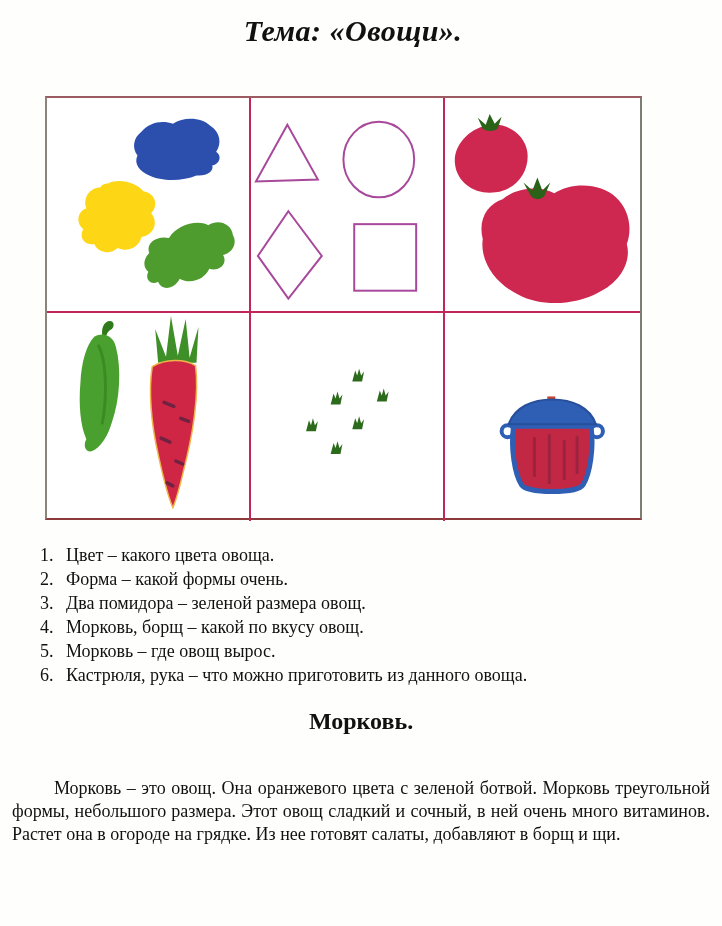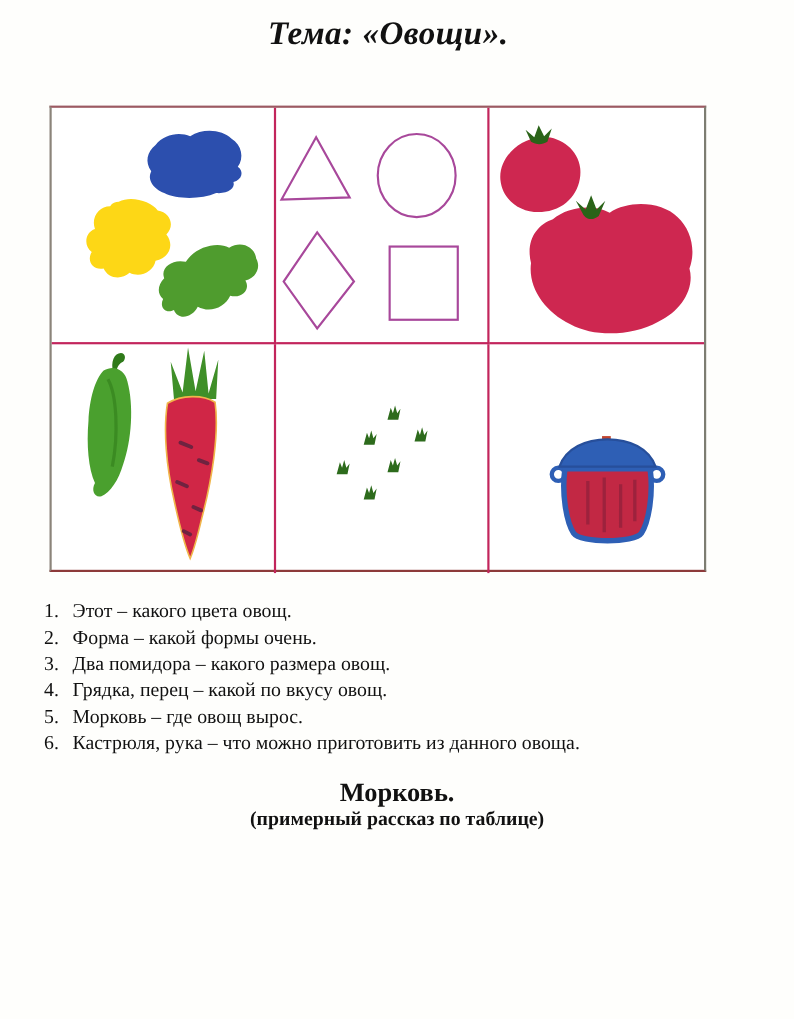--- a/index.html
+++ b/index.html
@@ -141,40 +141,40 @@
         <path stroke-width="2" d="M 64,112 C 70,95 88,87 108,87 C 128,87 146,95 152,112 Z" fill="#2e5fb5" stroke="#274f9b"></path>
         <path d="M 90,125 V 165 M 105,122 V 172 M 120,128 V 168 M 133,124 V 162" fill="none" stroke="#5a1630" stroke-width="3" opacity="0.35"></path>
       </svg>
     </div>
 
   </div>
 
   <div class="questions">
     <div class="q-item">
       <span class="q-num">1.</span>
-      <span class="q-text">Этот – какого цвета овощ.</span>
+      <span class="q-text">Цвет – какого цвета овоща.</span>
     </div>
     <div class="q-item">
       <span class="q-num">2.</span>
       <span class="q-text">Форма – какой формы очень.</span>
     </div>
     <div class="q-item">
       <span class="q-num">3.</span>
-      <span class="q-text">Два помидора – какого размера овощ.</span>
+      <span class="q-text">Два помидора – зеленой размера овощ.</span>
     </div>
     <div class="q-item">
       <span class="q-num">4.</span>
-      <span class="q-text">Грядка, перец – какой по вкусу овощ.</span>
+      <span class="q-text">Морковь, борщ – какой по вкусу овощ.</span>
     </div>
     <div class="q-item">
       <span class="q-num">5.</span>
       <span class="q-text">Морковь – где овощ вырос.</span>
     </div>
     <div class="q-item">
       <span class="q-num">6.</span>
       <span class="q-text">Кастрюля, рука – что можно приготовить из данного овоща.</span>
     </div>
   </div>
 
   <div class="story-heading">Морковь.</div>
-  <div class="story-subheading">(примерный рассказ по таблице)</div>
+  <p class="story-paragraph">Морковь – это овощ. Она оранжевого цвета с зеленой ботвой. Морковь треугольной формы, небольшого размера. Этот овощ сладкий и сочный, в ней очень много витаминов. Растет она в огороде на грядке. Из нее готовят салаты, добавляют в борщ и щи.</p>
 
 </div>
 
 </body></html>

